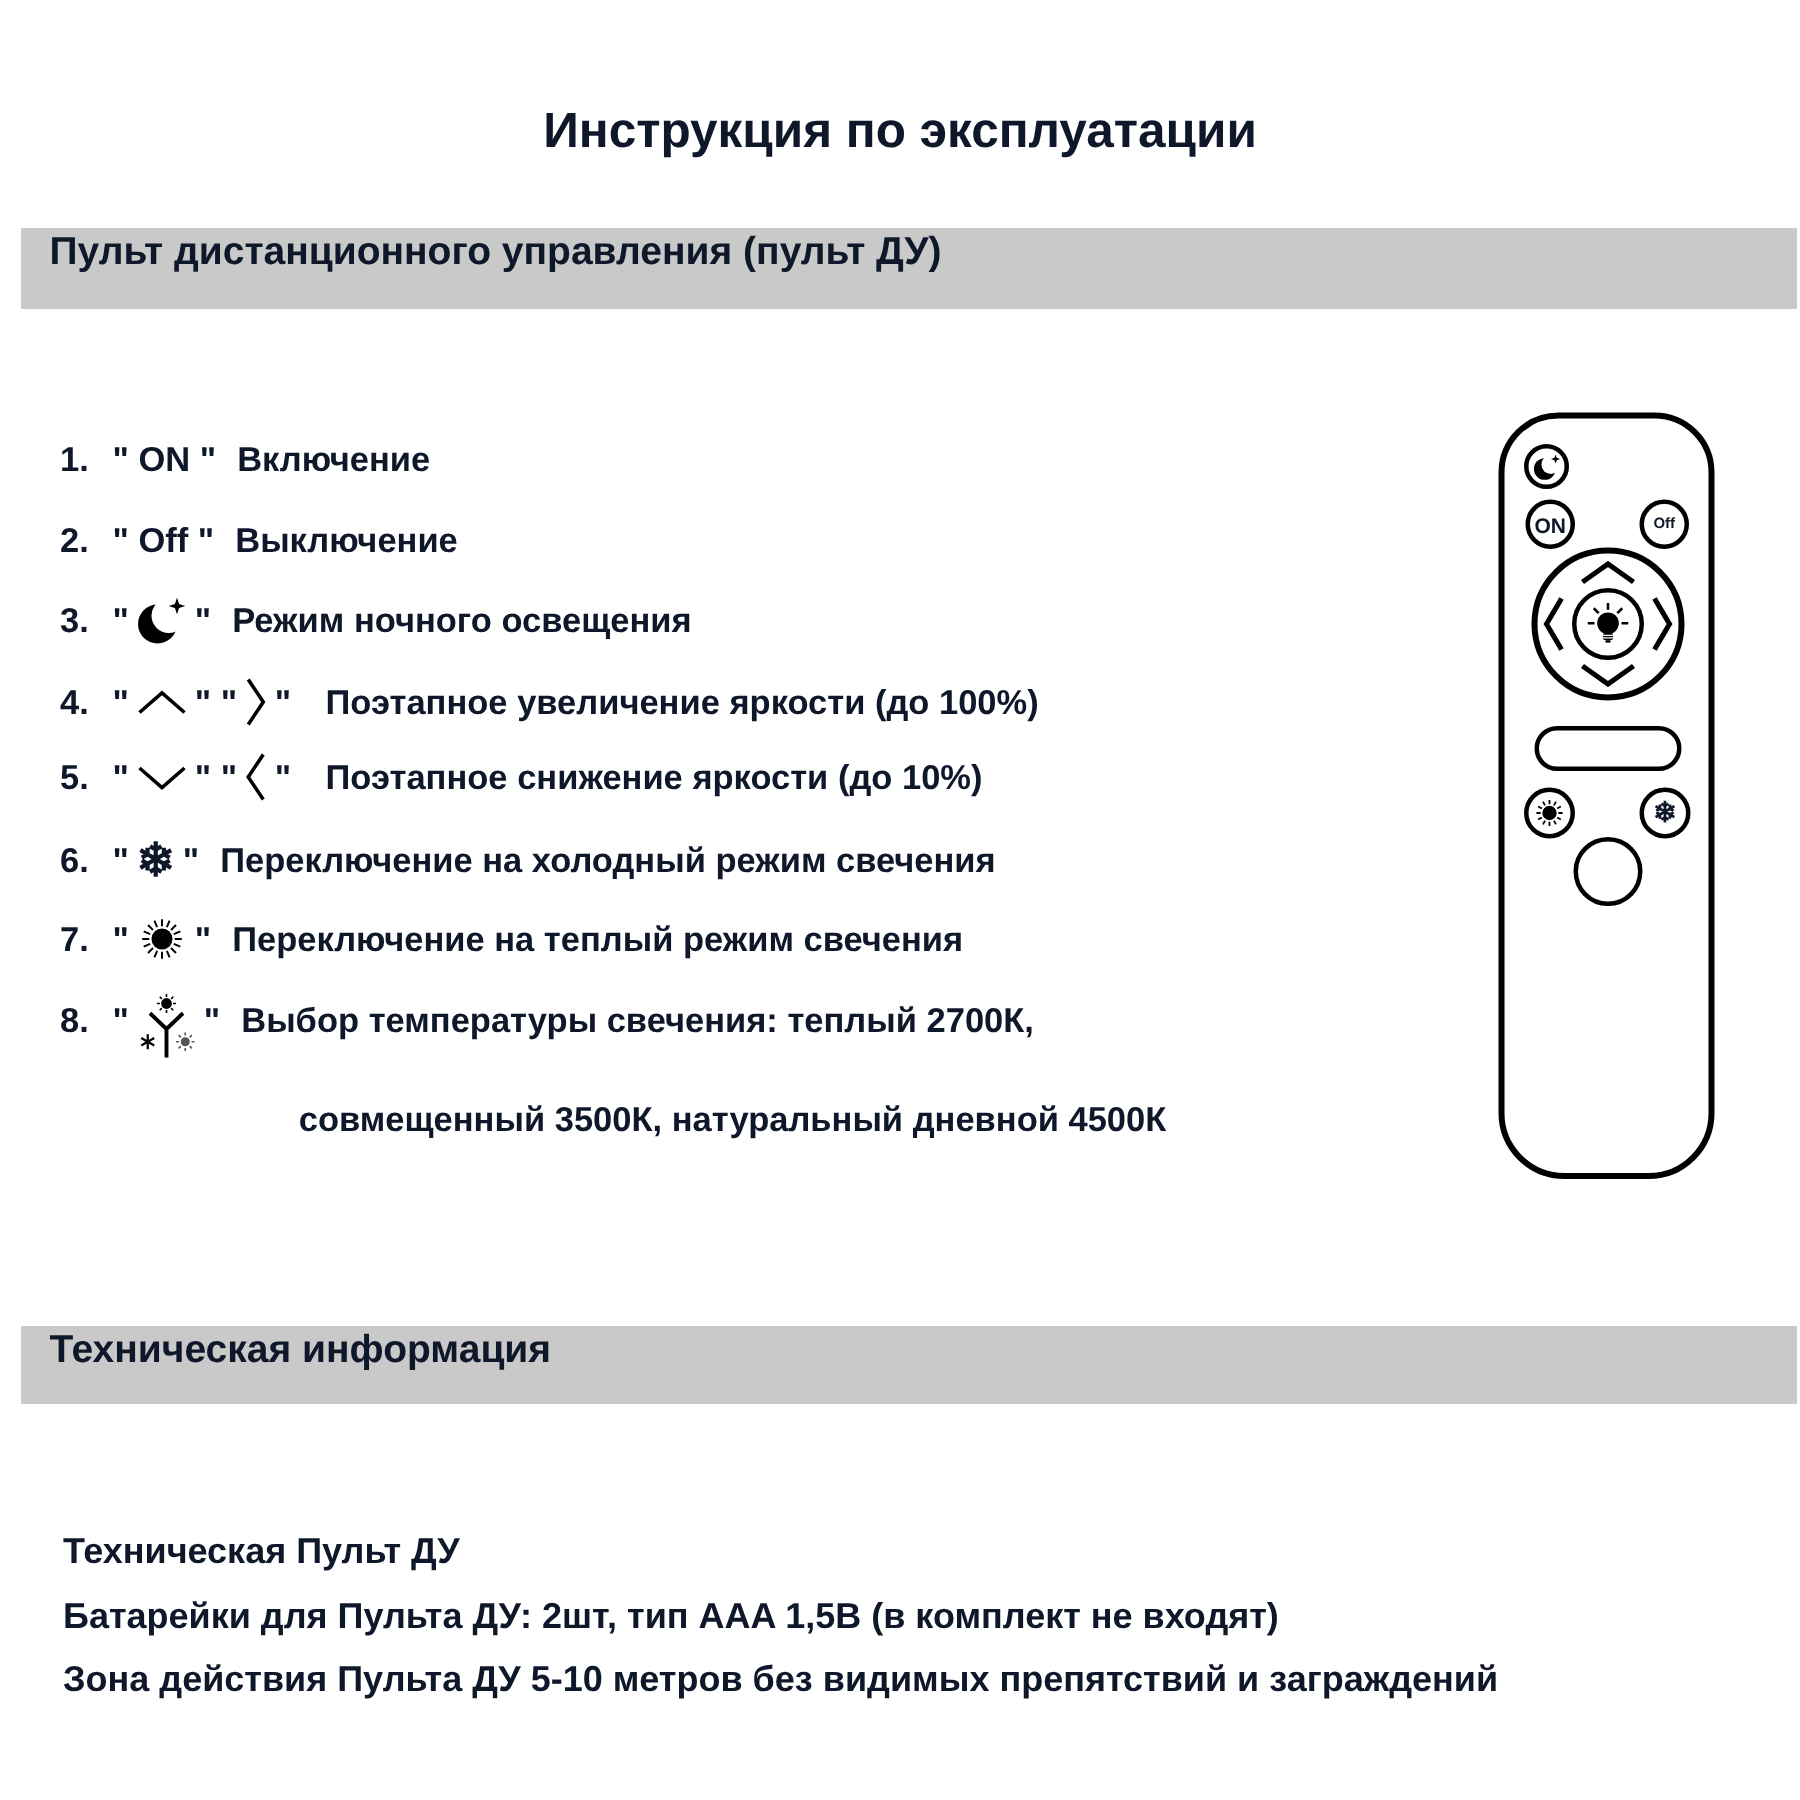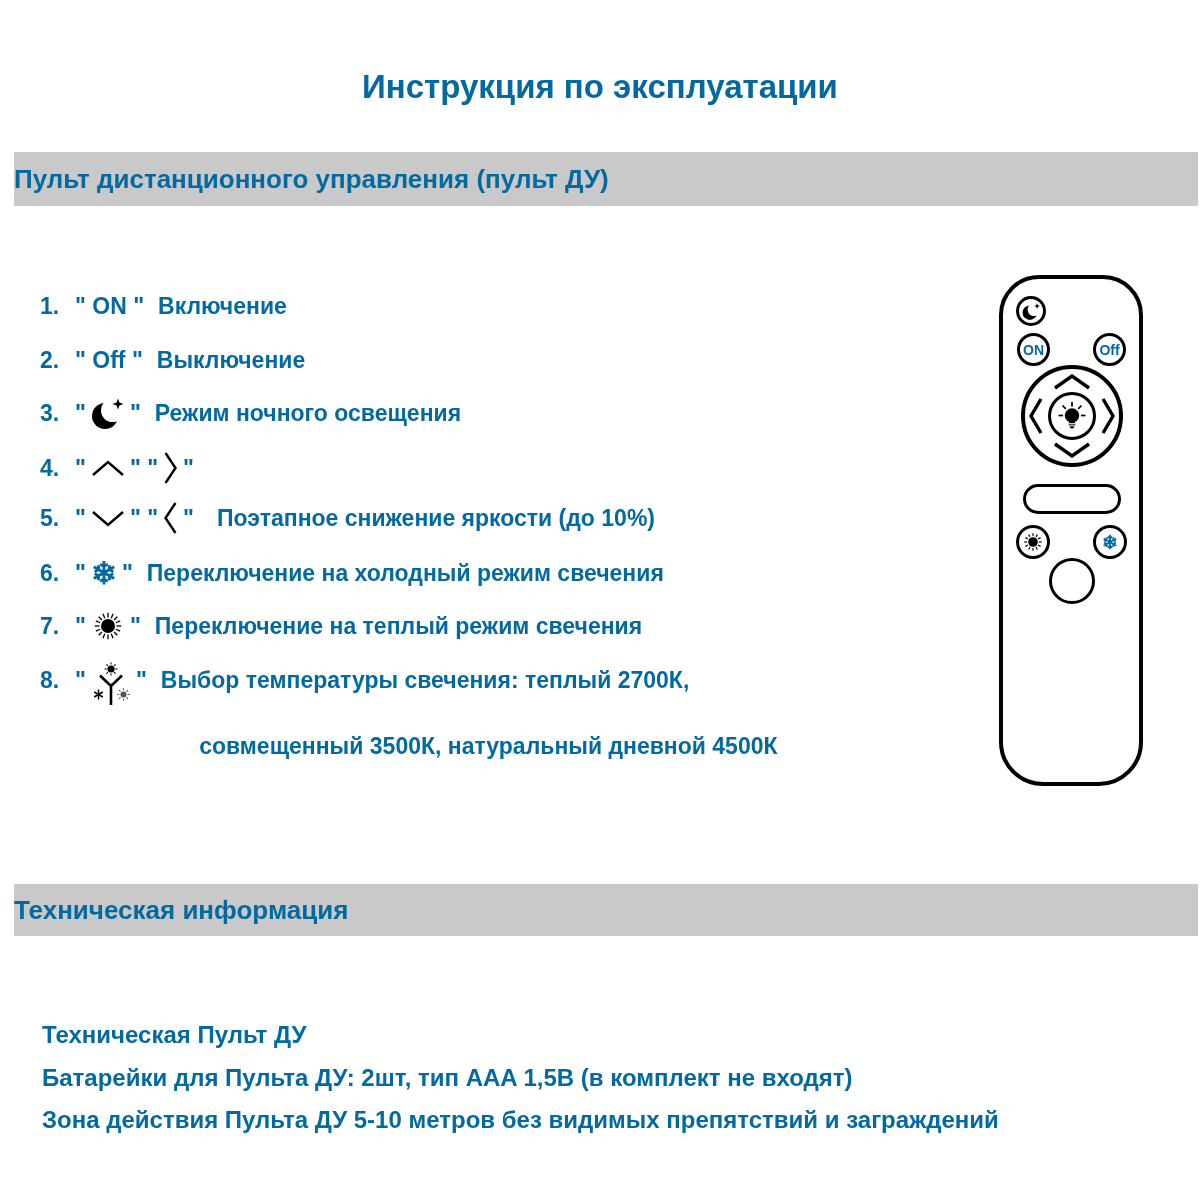--- a/index.html
+++ b/index.html
@@ -1,21 +1,21 @@
 <!DOCTYPE html>
 <html><head>
 <meta charset="utf-8">
 <style>
   html,body{margin:0;padding:0;background:#fff;}
   .page{position:relative;width:1200px;height:1200px;background:#fff;overflow:hidden;
-        font-family:"Liberation Sans",sans-serif;color:#0369a1;}
+        font-family:"Liberation Sans",sans-serif;color:#0f172a;}
   .title{position:absolute;top:68px;left:0;width:100%;text-align:center;
          font-size:33px;font-weight:bold;}
   .bar{position:absolute;left:14px;width:1184px;background:#c9c9c9;display:flex;
-       align-items:center;box-sizing:border-box;
+       padding-left:19px;box-sizing:border-box;
        font-size:26px;font-weight:bold;}
   .bar-remote{top:152px;height:54px;}
   .bar-tech{top:884px;height:52px;}
   .li{position:absolute;left:40px;display:flex;align-items:center;height:44px;
       font-weight:bold;font-size:23px;}
   .num{width:30px;}
   .tok{margin:0 5px;white-space:pre;}
   .desc{margin-left:9px;white-space:pre;}
   .gap-desc{margin-left:18px;}
   .ic{display:flex;align-items:center;justify-content:center;}
@@ -24,21 +24,21 @@
   .li8 .num,.li8 .tok{line-height:44px;}
   .li8 .ic{margin-top:4px;}
   .desc2col{margin-left:9px;padding-top:6px;line-height:33px;white-space:pre;}
   
   .remote{position:absolute;left:999px;top:275px;width:144px;height:511px;
           border:4px solid #000;border-radius:40px 40px 44px 44px;box-sizing:border-box;}
   .rbtn{position:absolute;border:3px solid #000;border-radius:50%;box-sizing:border-box;
         display:flex;align-items:center;justify-content:center;font-weight:bold;background:#fff;}
   .btn-moon{left:13px;top:17px;width:30px;height:30px;}
   .btn-on{left:14px;top:54px;width:33px;height:33px;font-size:14px;text-align:center;}
-  .btn-off{left:90px;top:54px;width:33px;height:33px;font-size:14px;}
+  .btn-off{left:90px;top:54px;width:33px;height:33px;font-size:10px;}
   .dpad{position:absolute;left:18px;top:86px;width:102px;height:102px;
         border:4px solid #000;border-radius:50%;box-sizing:border-box;}
   .dpad-inner{position:absolute;left:23px;top:23px;width:48px;height:48px;
         border:3px solid #000;border-radius:50%;box-sizing:border-box;
         display:flex;align-items:center;justify-content:center;}
   .chev{position:absolute;line-height:0;}
   .chev-up{left:27px;top:5px;}
   .chev-down{left:27px;bottom:5px;}
   .chev-left{left:3px;top:27px;}
   .chev-right{right:3px;top:27px;}
@@ -97,20 +97,21 @@
           <polyline points="2,15 17,2 32,15" fill="none" stroke="#000" stroke-width="2.4"></polyline>
         </svg>
     </span>
     <span class="tok">" "</span>
     <span class="ic">
       <svg width="15" height="34" viewBox="0 0 15 34">
           <polyline points="2.5,2 12.5,17 2.5,32" fill="none" stroke="#000" stroke-width="2.4"></polyline>
         </svg>
     </span>
     <span class="tok">"</span>
+    <span class="desc gap-desc">Поэтапное увеличение яркости (до 100%)</span>
   </div>
 
   <div class="li" style="top:496px">
     <span class="num">5.</span>
     <span class="tok">"</span>
     <span class="ic">
       <svg width="34" height="17" viewBox="0 0 34 17">
           <polyline points="2,2 17,15 32,2" fill="none" stroke="#000" stroke-width="2.4"></polyline>
         </svg>
     </span>

